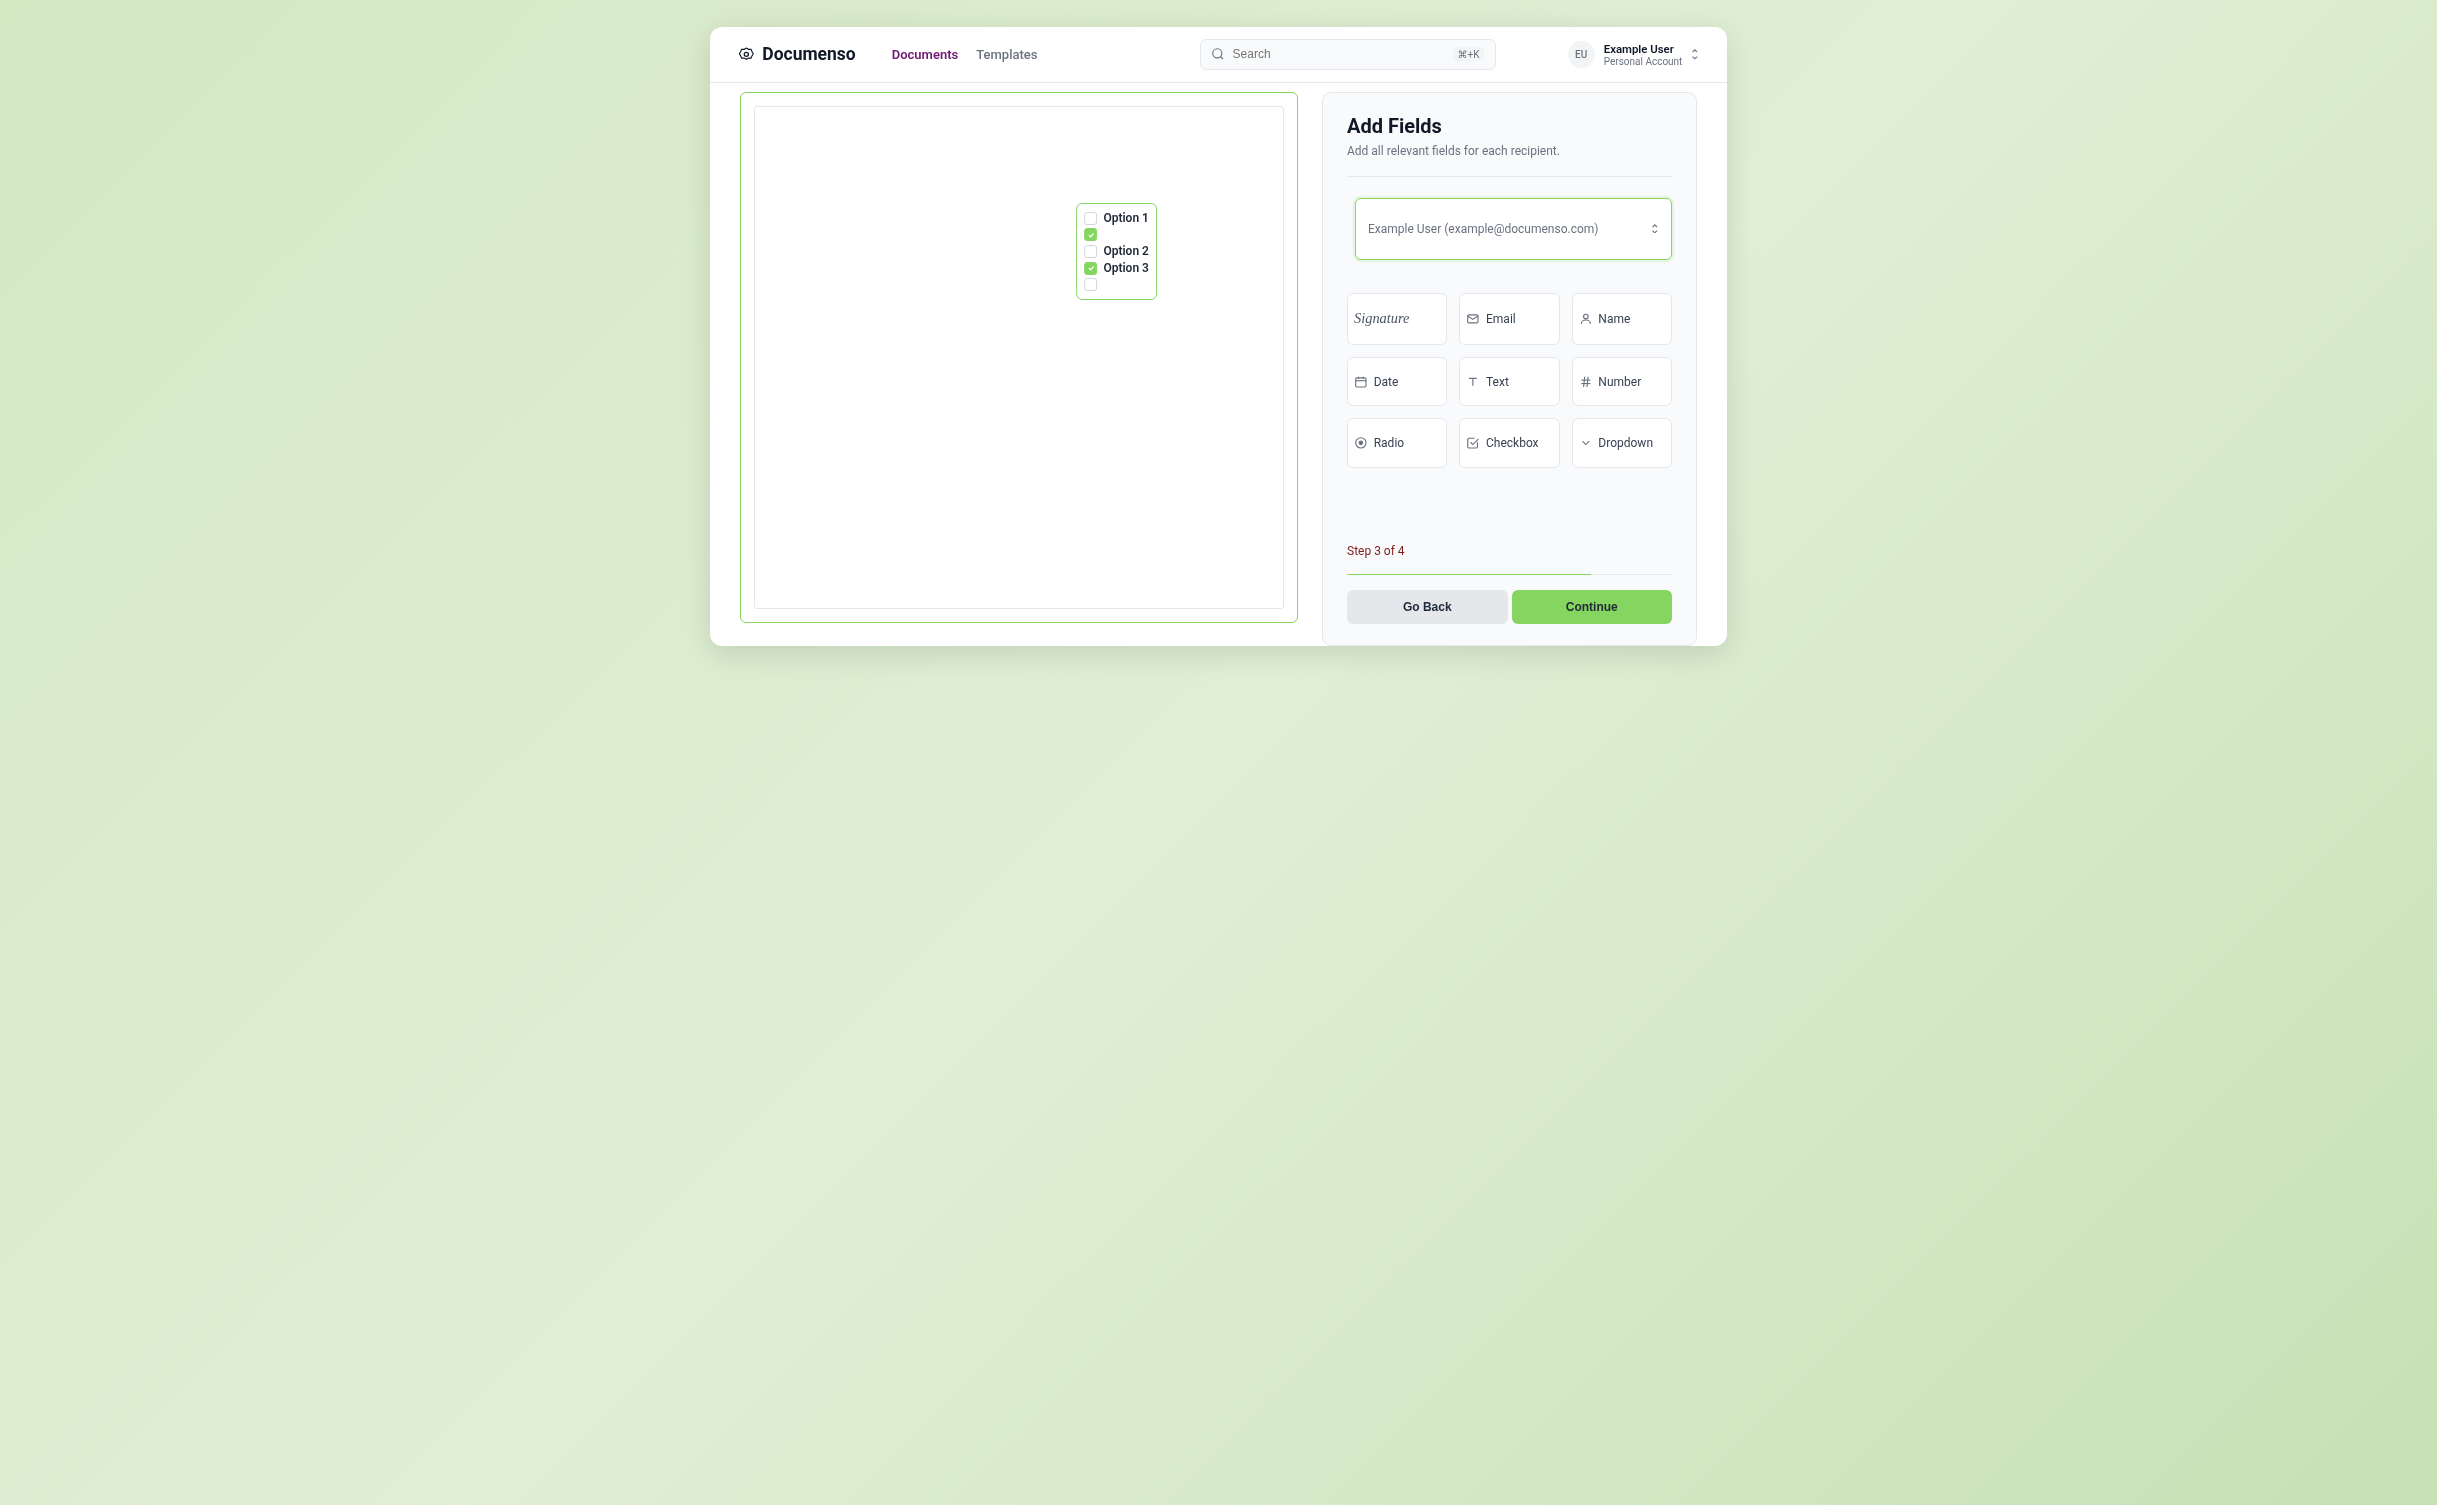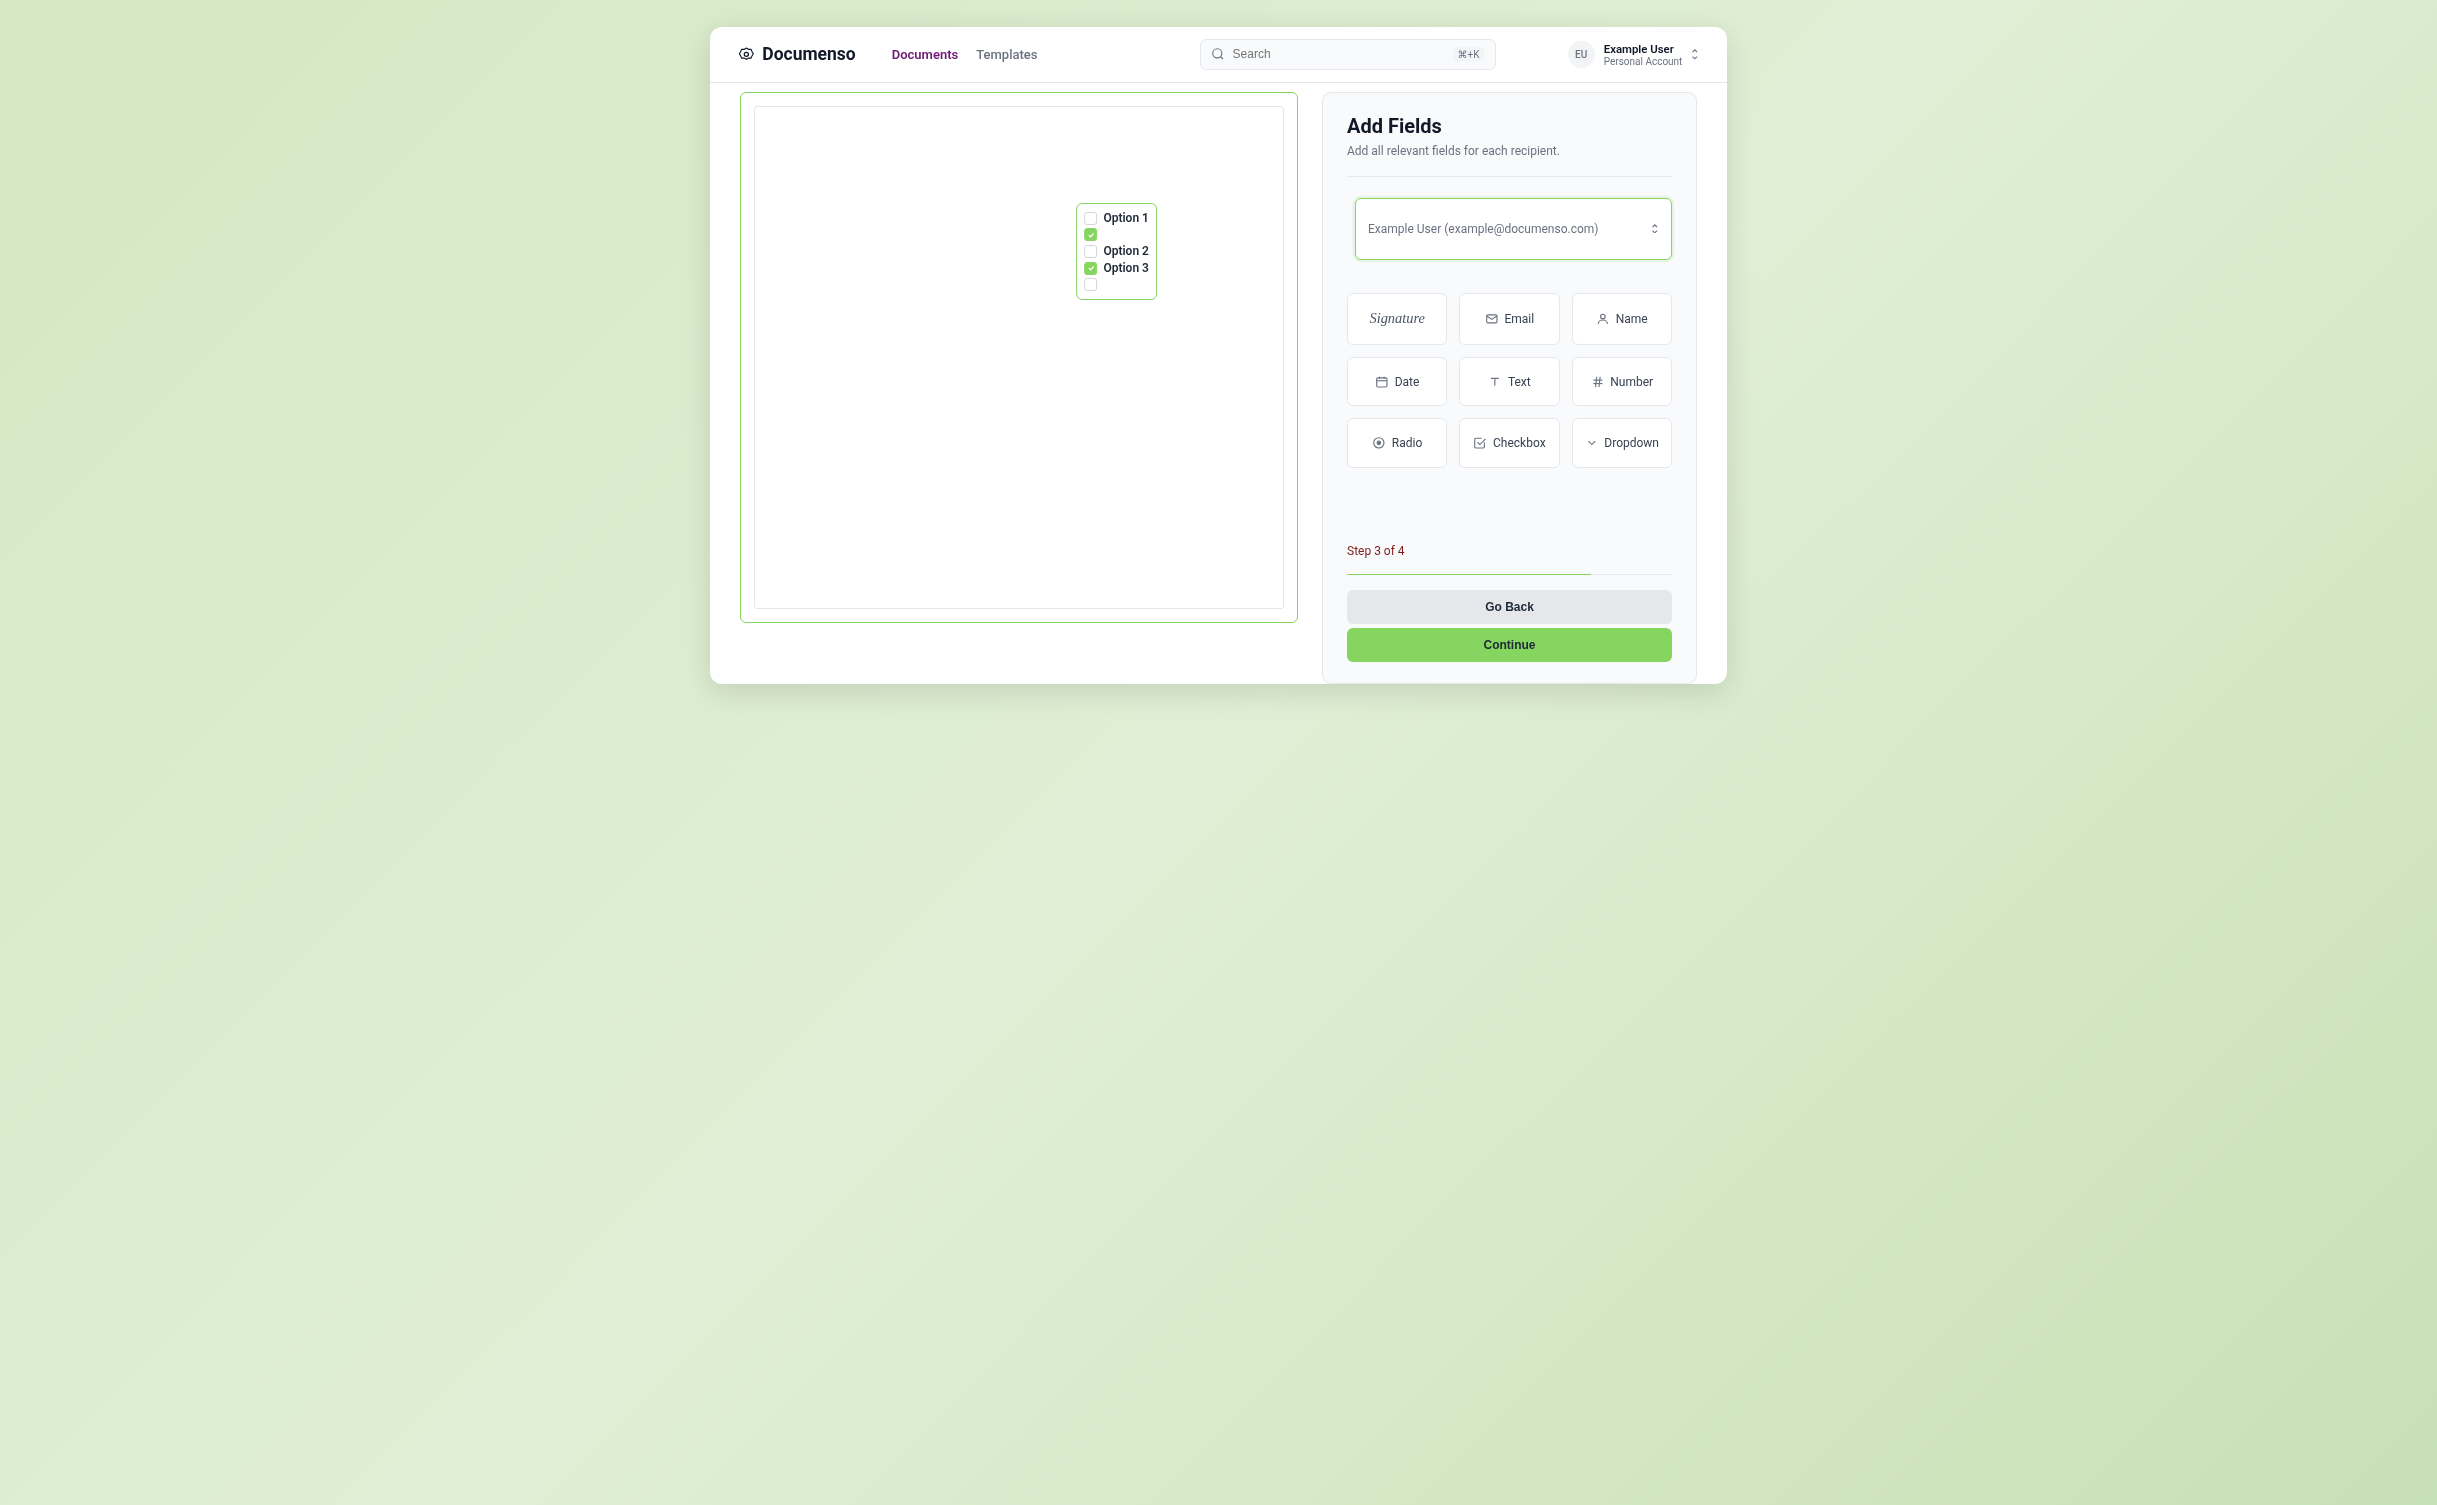--- a/index.html
+++ b/index.html
@@ -279,21 +279,20 @@
       margin-bottom: 76px;
     }
     
     .field-card {
       background: #fff;
       border: 0.8px solid #e5e7eb;
       border-radius: 6px;
       padding: 16.7px 6px;
       display: flex;
       align-items: center;
-      justify-content: center;
       gap: 6px;
       cursor: pointer;
       font-size: 12px;
       color: #374151;
     }
     
     .field-card svg {
       width: 13.7px;
       height: 13.7px;
       color: #6b7280;
@@ -326,21 +325,20 @@
       top: 0;
       height: 100%;
       width: 75%;
       background: #86d560;
       border-radius: 0.8px;
     }
     
     .button-row {
       display: flex;
       gap: 4px;
-      flex-direction: column;
     }
     
     .btn {
       flex: 1;
       padding: 10px;
       border-radius: 6px;
       font-size: 12px;
       font-weight: 600;
       border: none;
       cursor: pointer;

